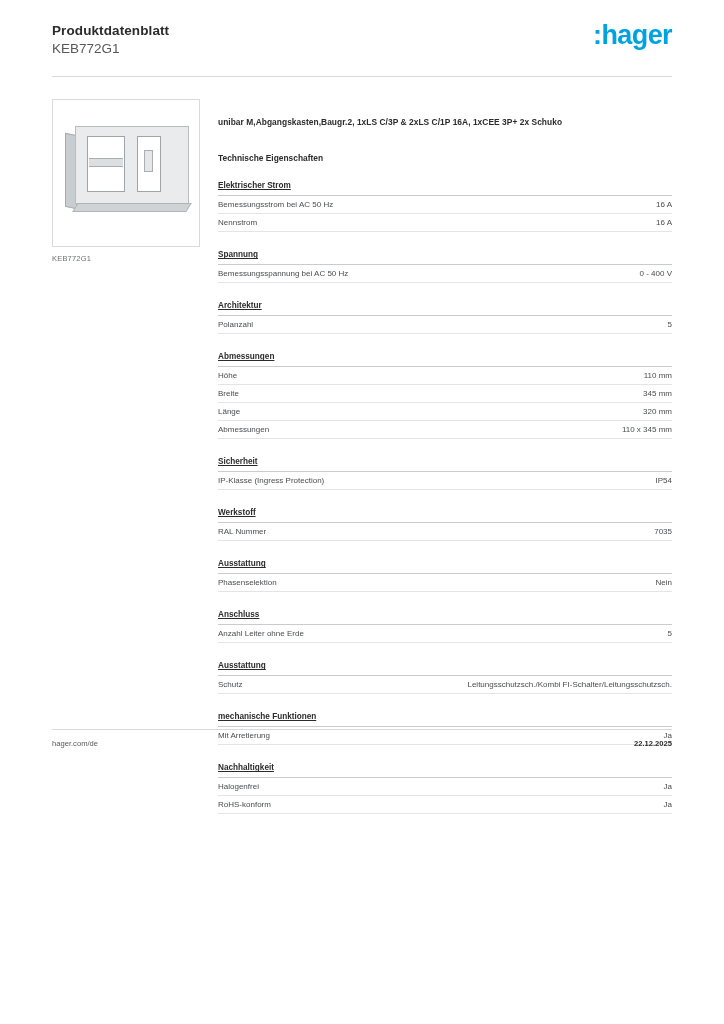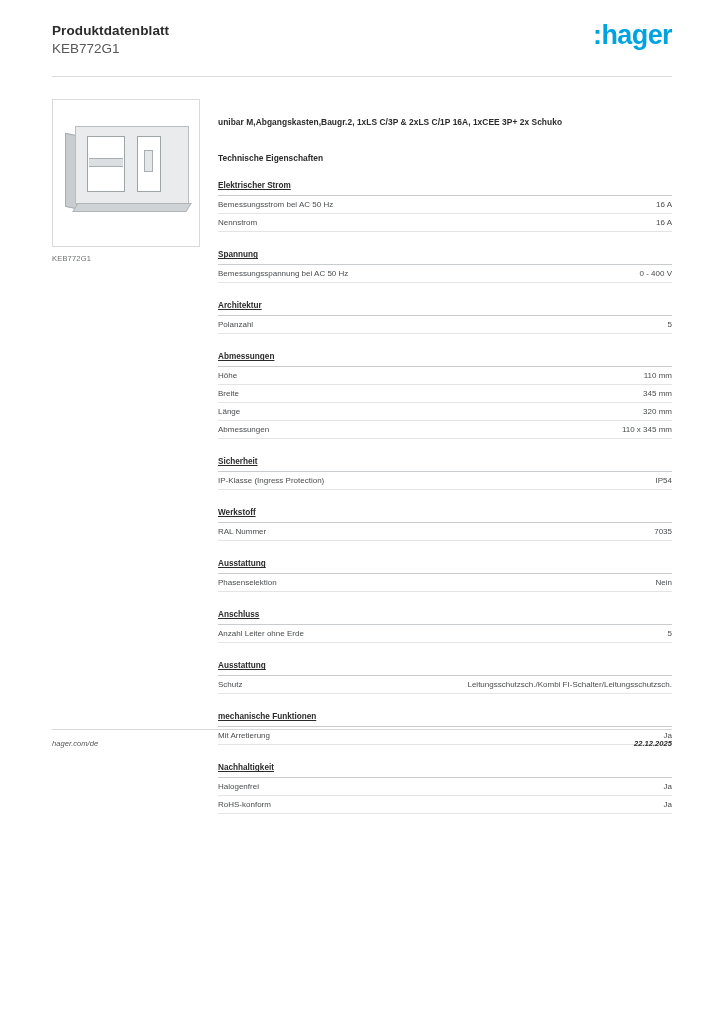--- a/index.html
+++ b/index.html
@@ -190,21 +190,20 @@
   }
   .footer-rule {
     border-top: 1px solid #d7d9da;
   }
   .footer-inner {
     display: flex;
     justify-content: space-between;
     align-items: flex-end;
     padding-top: 9px;
     font-size: 7.6px;
-    font-style: italic;
   }
   .footer-left { color: #56585a; }
   .footer-center { color: #56585a; flex: 1; text-align: center; }
   .footer-right { color: #2b2b2b; font-weight: bold; }
 </style>
 </head>
 <body>
 
 <div class="page">
 

